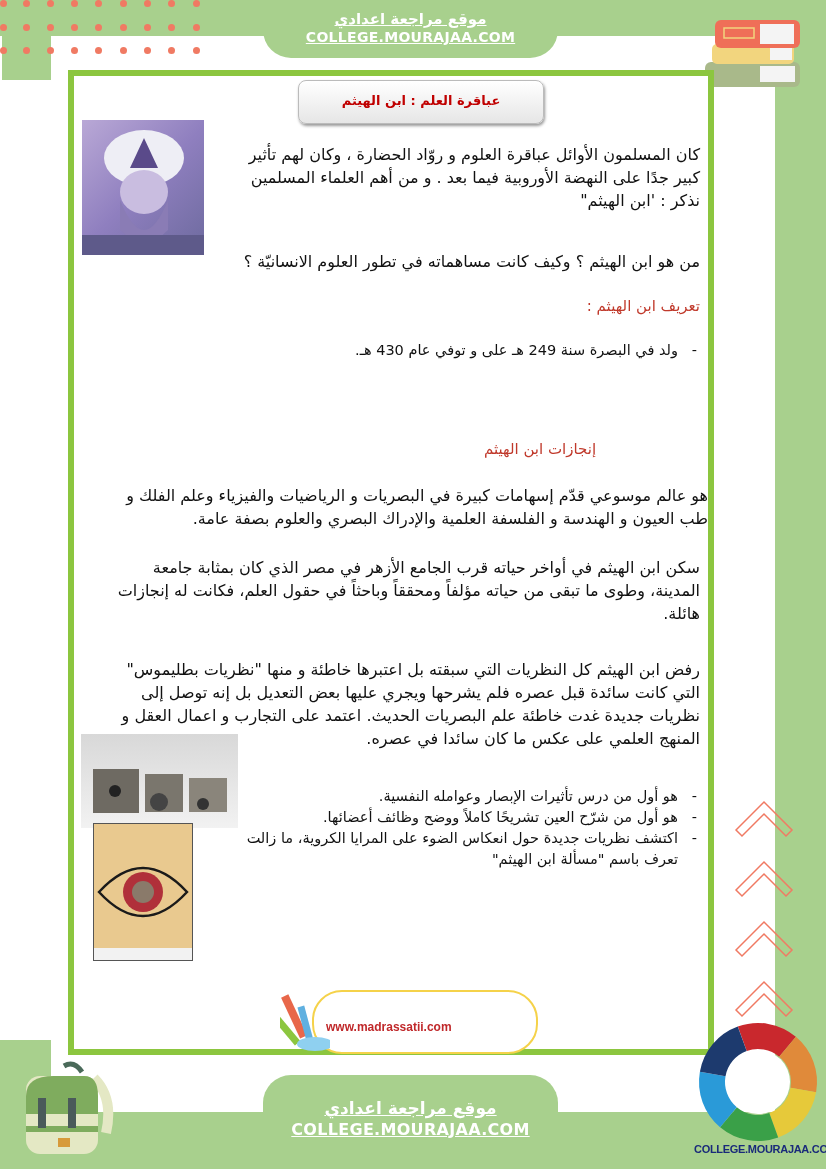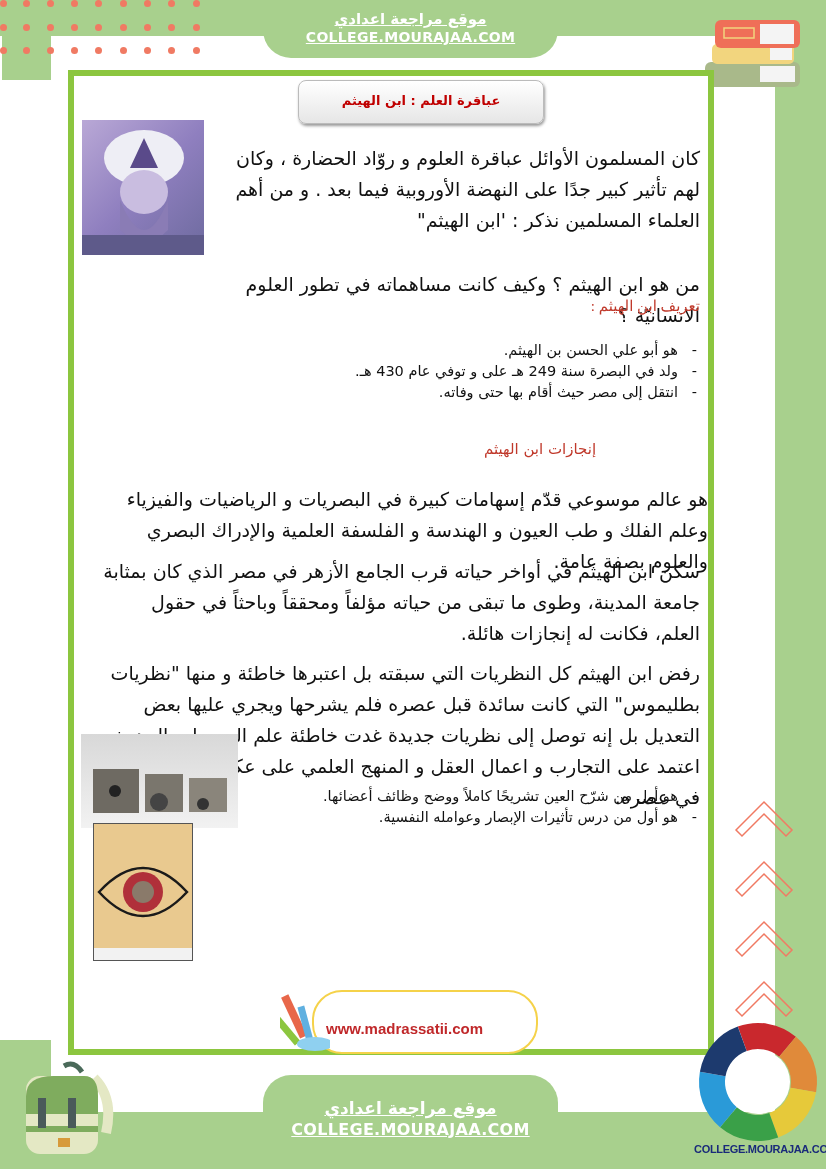--- a/index.html
+++ b/index.html
@@ -9,28 +9,28 @@
     .header-tab { position:absolute; left:263px; top:0; width:295px; height:58px; background:#a8d08d; border-radius:0 0 28px 28px; text-align:center; color:#fff; }
     .header-tab .ar { font-size:15px; font-weight:bold; text-decoration:underline; margin-top:10px; line-height:18px; direction:rtl; }
     .header-tab .en { font-size:14px; font-weight:bold; text-decoration:underline; letter-spacing:0.3px; line-height:18px; }
     .footer-tab { position:absolute; left:263px; top:1075px; width:295px; height:94px; background:#a8d08d; border-radius:28px 28px 0 0; text-align:center; color:#fff; }
     .footer-tab .ar { font-size:17px; font-weight:bold; text-decoration:underline; margin-top:22px; line-height:22px; direction:rtl; }
     .footer-tab .en { font-size:16px; font-weight:bold; text-decoration:underline; letter-spacing:0.3px; line-height:22px; }
     .page { position:absolute; left:68px; top:70px; width:646px; height:985px; background:#fff; border:6px solid #8cc63f; box-sizing:border-box; }
     .title-box { position:absolute; left:298px; top:80px; width:244px; height:42px; border-radius:8px; background:linear-gradient(#ffffff,#e6e6e6); box-shadow:1px 2px 3px #999; border:1px solid #bbb; text-align:center; }
     .title-box span { color:#c00000; font-weight:bold; font-size:13px; line-height:40px; direction:rtl; }
     .txt { position:absolute; direction:rtl; text-align:right; color:#111; font-family:"DejaVu Sans", sans-serif; }
-    .p { font-size:19px; line-height:31px; }
+    .p { font-size:16px; line-height:23px; }
     .red { color:#c0392b; font-size:15px; }
     ul.dash { list-style:none; margin:0; padding:0; }
     ul.dash li { position:relative; padding-right:22px; font-size:14.5px; line-height:21px; }
     ul.dash li::before { content:"-"; position:absolute; right:3px; top:0; }
     .img { position:absolute; overflow:hidden; }
     .chev { position:absolute; width:60px; height:50px; }
-    .site { position:absolute; left:326px; top:1020px; color:#c0282a; font-weight:bold; font-size:15px; font-family:"Liberation Sans", sans-serif; }
+    .site { position:absolute; left:326px; top:1020px; color:#c0282a; font-weight:bold; font-size:12px; font-family:"Liberation Sans", sans-serif; }
     .cloud { position:absolute; left:312px; top:990px; width:222px; height:60px; border:2px solid #f5d24a; border-radius:30px; background:#fff; }
     .logo-text { position:absolute; left:694px; top:1143px; width:122px; font-size:11px; font-weight:bold; color:#1a2a7a; font-family:"Liberation Sans", sans-serif; letter-spacing:-0.3px; text-align:center; }
   </style>
 </head>
 <body>
 
 <div class="bg-green" style="left:0;top:0;width:826px;height:36px;"></div>
 <div class="bg-green" style="left:2px;top:0;width:49px;height:80px;"></div>
 <div class="bg-green" style="left:775px;top:0;width:51px;height:1169px;"></div>
 <div class="bg-green" style="left:0;top:1112px;width:826px;height:57px;"></div>
@@ -93,28 +93,26 @@
   <svg width="122" height="135" viewBox="0 0 122 135">
     <ellipse cx="62" cy="38" rx="40" ry="28" fill="#eeeef5"></ellipse>
     <polygon points="62,18 48,48 76,48" fill="#5a4a8a"></polygon>
     <ellipse cx="62" cy="72" rx="24" ry="22" fill="#c9bde0"></ellipse>
     <path d="M38 80 Q62 140 86 80 L86 110 Q62 135 38 110Z" fill="#8a7cb5"></path>
     <rect x="0" y="115" width="122" height="20" fill="#5e5a8a"></rect>
   </svg>
 </div>
 
 <div class="txt p" style="left:218px;top:143px;width:482px;">كان المسلمون الأوائل عباقرة العلوم و روّاد الحضارة ، وكان لهم تأثير كبير جدًا على النهضة الأوروبية فيما بعد . و من أهم العلماء المسلمين نذكر : 'ابن الهيثم"</div>
-<div class="txt p" style="left:200px;top:269px;width:500px;">من هو ابن الهيثم ؟ وكيف كانت مساهماته في تطور العلوم الانسانيّة ؟</div>
-
-<div class="txt red" style="left:400px;top:297px;width:300px;font-family:Liberation Serif, serif;">تعريف ابن الهيثم :</div>
+<div class="txt p" style="left:200px;top:250px;width:500px;">من هو ابن الهيثم ؟ وكيف كانت مساهماته في تطور العلوم الانسانيّة ؟</div>
+
+<div class="txt red" style="left:400px;top:297px;width:300px;">تعريف ابن الهيثم :</div>
 <div class="txt" style="left:300px;top:340px;width:400px;">
   <ul class="dash">
-    <li>هو أبو علي الحسن بن الهيثم.</li>
     <li>ولد في البصرة سنة 249 هـ على و توفي عام 430 هـ.</li>
-    <li>انتقل إلى مصر حيث أقام بها حتى وفاته.</li>
   </ul>
 </div>
 
 <div class="txt red" style="left:400px;top:440px;width:280px;text-align:center;">إنجازات ابن الهيثم</div>
 <div class="txt p" style="left:98px;top:484px;width:610px;text-align:right;">هو عالم موسوعي قدّم إسهامات كبيرة في البصريات و الرياضيات والفيزياء وعلم الفلك و طب العيون و الهندسة و الفلسفة العلمية والإدراك البصري والعلوم بصفة عامة.</div>
 <div class="txt p" style="left:100px;top:556px;width:600px;">سكن ابن الهيثم في أواخر حياته قرب الجامع الأزهر في مصر الذي كان بمثابة جامعة المدينة، وطوى ما تبقى من حياته مؤلفاً ومحققاً وباحثاً في حقول العلم، فكانت له إنجازات هائلة.</div>
 <div class="txt p" style="left:100px;top:658px;width:600px;">رفض ابن الهيثم كل النظريات التي سبقته بل اعتبرها خاطئة و منها "نظريات بطليموس" التي كانت سائدة قبل عصره فلم يشرحها ويجري عليها بعض التعديل بل إنه توصل إلى نظريات جديدة غدت خاطئة علم البصريات الحديث. اعتمد على التجارب و اعمال العقل و المنهج العلمي على عكس ما كان سائدا في عصره.</div>
 
 <div class="img" style="left:81px;top:734px;width:157px;height:94px;background:linear-gradient(#d8d8d8,#f2f2f2);">
   <svg width="157" height="94" viewBox="0 0 157 94">
@@ -131,22 +129,23 @@
   <svg width="98" height="136" viewBox="0 0 98 136">
     <path d="M5 68 Q49 20 93 68 Q49 116 5 68Z" fill="none" stroke="#1a1a1a" stroke-width="2.5"></path>
     <circle cx="49" cy="68" r="20" fill="#b0303a"></circle>
     <circle cx="49" cy="68" r="11" fill="#8a7a6a"></circle>
     <rect x="0" y="124" width="98" height="12" fill="#f2f2f2"></rect>
   </svg>
 </div>
 
 <div class="txt" style="left:240px;top:786px;width:460px;">
   <ul class="dash">
+    <li>هو أول من درس تأثيرات الإبصار وعوامله النفسية.</li>
     <li>هو أول من شرّح العين تشريحًا كاملاً ووضح وظائف أعضائها.</li>
-    <li>هو أول من درس تأثيرات الإبصار وعوامله النفسية.</li>
+    <li>اكتشف نظريات جديدة حول انعكاس الضوء على المرايا الكروية، ما زالت تعرف باسم "مسألة ابن الهيثم"</li>
   </ul>
 </div>
 
 <div class="cloud"></div>
 <div style="position:absolute;left:280px;top:992px;width:50px;height:60px;">
   <svg width="50" height="60" viewBox="0 0 50 60">
     <rect x="10" y="2" width="8" height="45" transform="rotate(-25 14 24)" fill="#e8674a"></rect>
     <rect x="2" y="18" width="7" height="38" transform="rotate(-40 5 37)" fill="#8cc63f"></rect>
     <rect x="22" y="14" width="7" height="36" transform="rotate(-15 25 32)" fill="#5fb0e0"></rect>
     <ellipse cx="35" cy="52" rx="18" ry="7" fill="#8fd0f0"></ellipse>

